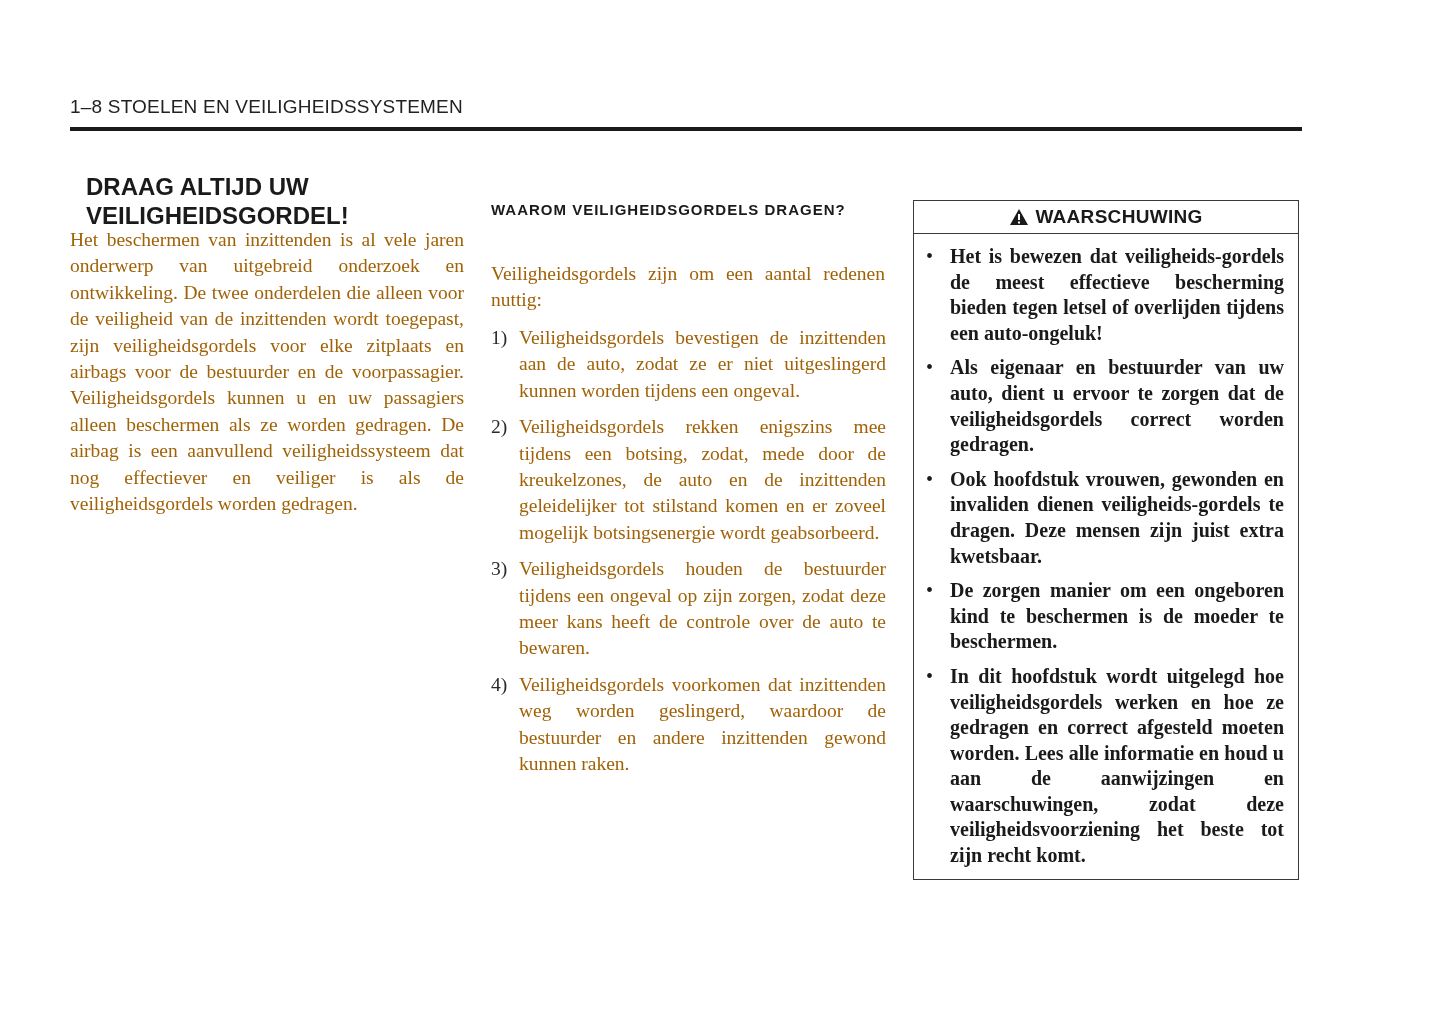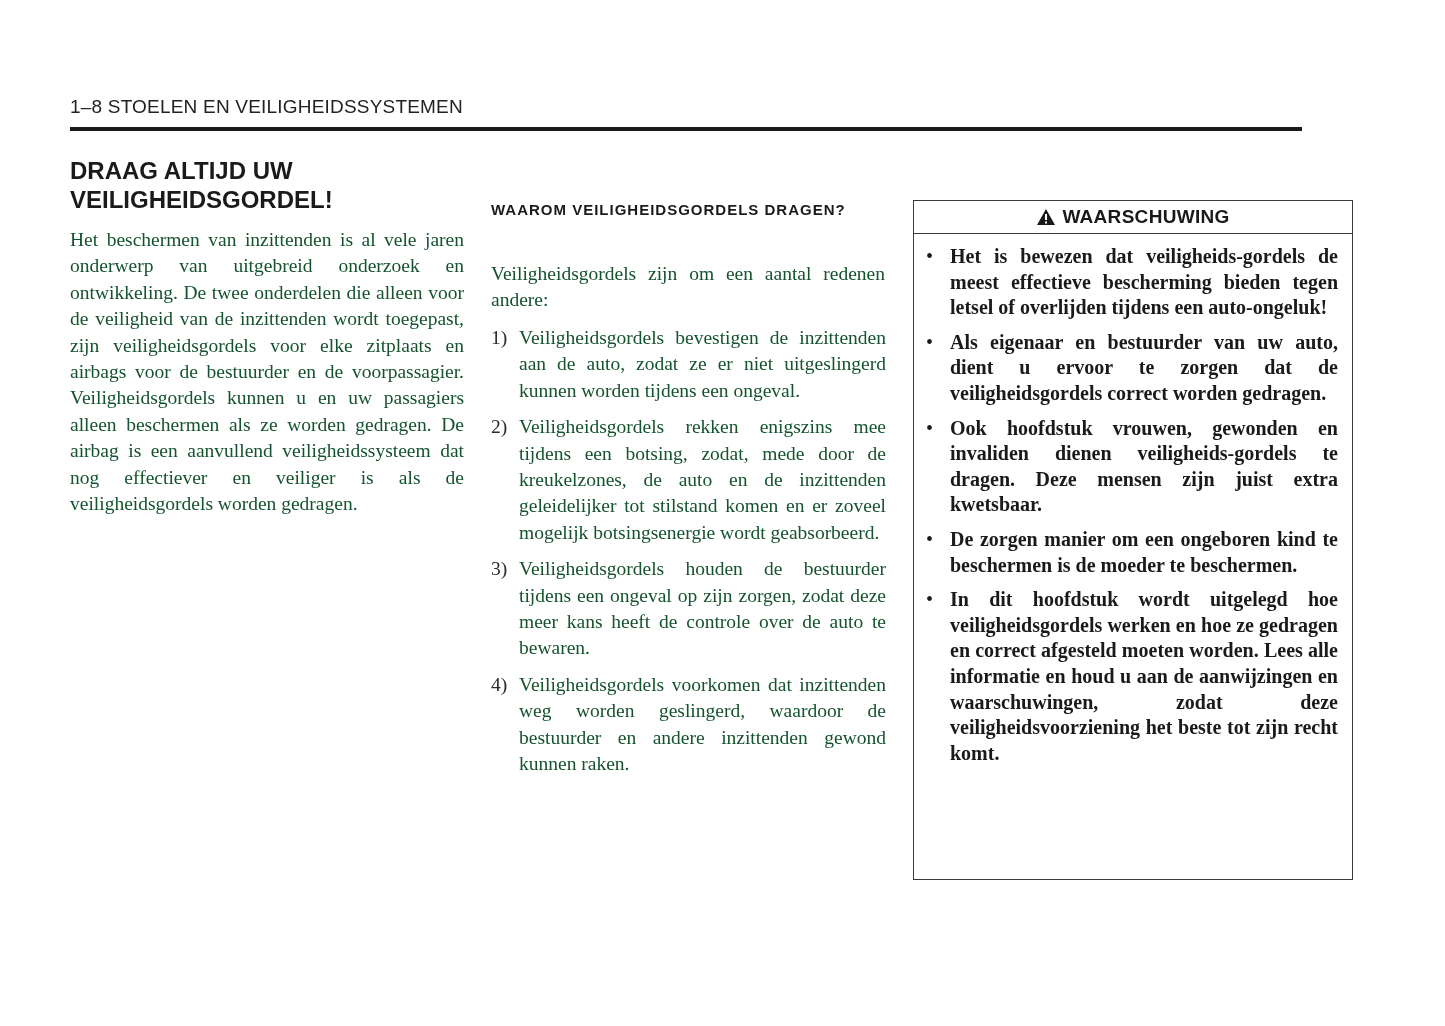--- a/index.html
+++ b/index.html
@@ -11,42 +11,42 @@
       color: #222;
     }
     .head-rule {
       position: absolute; left: 70px; top: 127px; width: 1232px; height: 4px;
       background: #1a1a1a;
     }
 
     .h1 {
       position: absolute; left: 70px; top: 156px; width: 400px;
       font-family: "Liberation Sans", sans-serif; font-weight: bold; font-size: 24px; line-height: 29px;
-      color: #1a1a1a; margin: 0;
+      color: #1a1a1a; margin: 16px;
     }
     .body-text {
       font-family: "Liberation Serif", serif; font-size: 19.5px; line-height: 26.4px;
-      text-align: justify; color: #14532d; margin: 0;
+      text-align: justify; color: #a16207; margin: 0;
     }
     .p1 { position: absolute; left: 70px; top: 227px; width: 394px; }
 
     .h2 {
       position: absolute; left: 491px; top: 196px; width: 395px;
       font-family: "Liberation Sans", sans-serif; font-weight: bold; font-size: 15px; line-height: 28px;
       letter-spacing: 1px; text-align: justify; text-align-last: left; color: #1a1a1a; margin: 0;
     }
     .p2 { position: absolute; left: 491px; top: 261px; width: 394px; }
 
     .reasons { position: absolute; left: 491px; top: 325px; width: 395px; margin: 0; padding: 0; list-style: none; }
     .reason { display: flex; margin-bottom: 10px; }
     .reason-num { width: 28px; flex: 0 0 28px; font-family: "Liberation Serif", serif; font-size: 19.5px; line-height: 26.4px; color: #2a2a2a; }
     .reason-text { flex: 1; }
 
     .warn-box {
-      position: absolute; left: 913px; top: 200px; width: 440px; height: 680px;
+      position: absolute; left: 913px; top: 200px; width: 386px; height: 680px;
       border: 1.5px solid #3a3a3a; box-sizing: border-box;
     }
     .warn-head {
       height: 32px; border-bottom: 1.5px solid #3a3a3a;
       display: flex; align-items: center; justify-content: center; gap: 6px;
       font-family: "Liberation Sans", sans-serif; font-size: 19px; font-weight: 600; letter-spacing: 0.3px; color: #1a1a1a;
     }
     .warn-icon { width: 20px; height: 18px; display: inline-block; }
     .warn-list { list-style: none; margin: 0; padding: 10px 14px 0 12px; }
     .warn-item { display: flex; margin-bottom: 9px; }
@@ -59,21 +59,21 @@
 </head>
 <body>
 
 <div class="running-head">1–8 STOELEN EN VEILIGHEIDSSYSTEMEN</div>
 <div class="head-rule"></div>
 
 <h1 class="h1">DRAAG ALTIJD UW VEILIGHEIDSGORDEL!</h1>
 <p class="body-text p1">Het beschermen van inzittenden is al vele jaren onderwerp van uitgebreid onderzoek en ontwikkeling. De twee onderdelen die alleen voor de veiligheid van de inzittenden wordt toegepast, zijn veiligheidsgordels voor elke zitplaats en airbags voor de bestuurder en de voorpassagier. Veiligheidsgordels kunnen u en uw passagiers alleen beschermen als ze worden gedragen. De airbag is een aanvullend veiligheidssysteem dat nog effectiever en veiliger is als de veiligheidsgordels worden gedragen.</p>
 
 <h2 class="h2">WAAROM VEILIGHEIDSGORDELS DRAGEN?</h2>
-<p class="body-text p2">Veiligheidsgordels zijn om een aantal redenen andere:</p>
+<p class="body-text p2">Veiligheidsgordels zijn om een aantal redenen nuttig:</p>
 
 <ol class="reasons">
   <li class="reason">
     <span class="reason-num">1)</span>
     <span class="body-text reason-text">Veiligheidsgordels bevestigen de inzittenden aan de auto, zodat ze er niet uitgeslingerd kunnen worden tijdens een ongeval.</span>
   </li>
   <li class="reason">
     <span class="reason-num">2)</span>
     <span class="body-text reason-text">Veiligheidsgordels rekken enigszins mee tijdens een botsing, zodat, mede door de kreukelzones, de auto en de inzittenden geleidelijker tot stilstand komen en er zoveel mogelijk botsingsenergie wordt geabsorbeerd.</span>
   </li>

